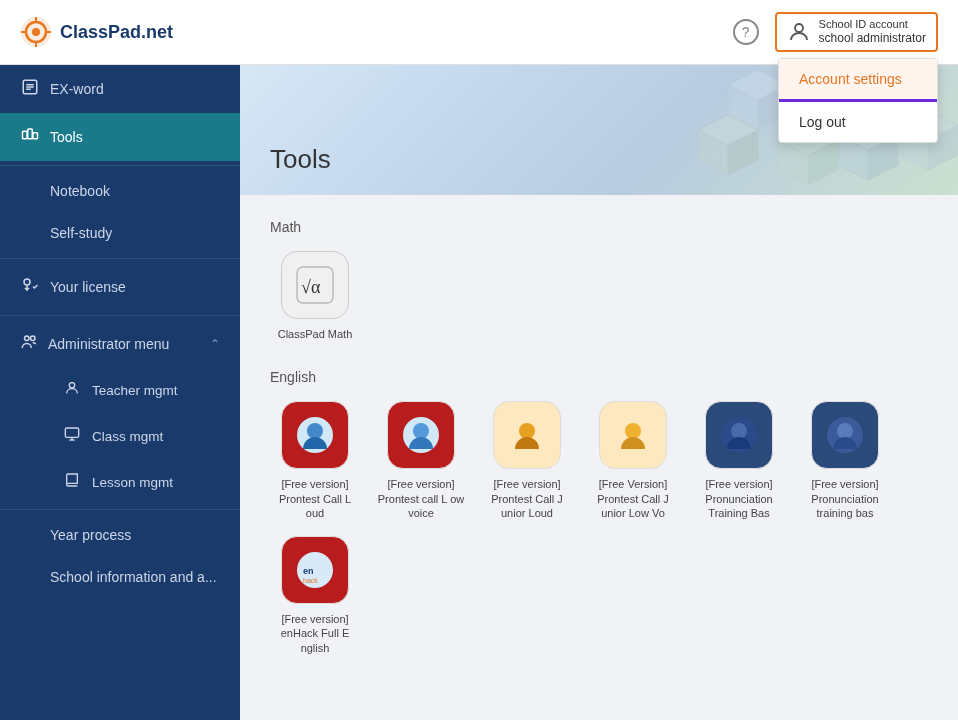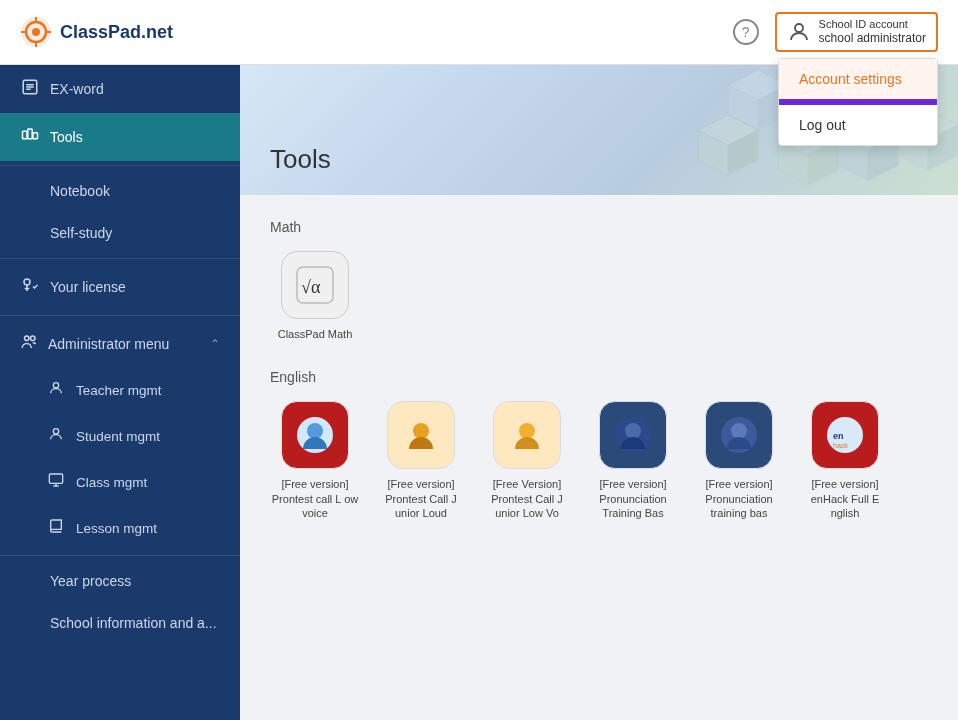--- a/index.html
+++ b/index.html
@@ -92,21 +92,21 @@
     .dropdown-item {
       padding: 12px 20px;
       font-size: 14px;
       cursor: pointer;
       color: #333;
     }
     .dropdown-item:first-child {
       background: #fff4ee;
       color: #e87722;
       font-weight: 500;
-      border-bottom: 6px solid #6d28d9;
+      border-bottom: 3px solid #6d28d9;
     }
 
     
     .main-layout {
       display: flex;
       flex: 1;
       overflow: hidden;
     }
 
     
@@ -128,20 +128,21 @@
       cursor: pointer;
       transition: background 0.15s;
     }
     .sidebar-item.active {
       background: #1a7a8a;
       color: #fff;
     }
     .sidebar-item.sub {
       padding-left: 46px;
       font-size: 13.5px;
+      margin-left: 16px;
     }
     .sidebar-item .icon {
       font-size: 16px;
       width: 20px;
       text-align: center;
       flex-shrink: 0;
     }
     .sidebar-divider {
       height: 1px;
       background: rgba(255,255,255,0.1);
@@ -366,29 +367,20 @@
     <div class="sidebar-item sub">
       <span class="icon">
         <svg width="16" height="16" viewBox="0 0 24 24" fill="none" stroke="#cdd6e8" stroke-width="2">
             <circle cx="12" cy="8" r="4"></circle>
             <path d="M4 20c0-4 3.6-7 8-7s8 3 8 7"></path>
           </svg>
       </span>
       <span>Teacher mgmt</span>
     </div>
 
-    <div class="sidebar-item sub">
-      <span class="icon">
-        <svg width="16" height="16" viewBox="0 0 24 24" fill="none" stroke="#cdd6e8" stroke-width="2">
-            <circle cx="12" cy="8" r="4"></circle>
-            <path d="M4 20c0-4 3.6-7 8-7s8 3 8 7"></path>
-          </svg>
-      </span>
-      <span>Student mgmt</span>
-    </div>
 
     <div class="sidebar-item sub">
       <span class="icon">
         <svg width="16" height="16" viewBox="0 0 24 24" fill="none" stroke="#cdd6e8" stroke-width="2">
             <rect x="2" y="3" width="20" height="14" rx="2"></rect>
             <path d="M8 21h8M12 17v4"></path>
           </svg>
       </span>
       <span>Class mgmt</span>
     </div>
@@ -469,20 +461,30 @@
             </div>
             <span class="tool-label">ClassPad Math</span>
           </div>
         </div>
       </div>
 
       <div class="tools-section">
         <div class="tools-section-title">English</div>
         <div class="tools-grid">
 
+          <div class="tool-item">
+            <div class="tool-icon blue">
+              <svg width="40" height="40" viewBox="0 0 40 40">
+                <circle cx="20" cy="20" r="18" fill="#d0e8f8"></circle>
+                <circle cx="20" cy="16" r="8" fill="#4488cc"></circle>
+                <path d="M8 34c0-6.6 5.4-12 12-12s12 5.4 12 12" fill="#2266aa"></path>
+              </svg>
+            </div>
+            <span class="tool-label">[Free version] Prontest Call L oud</span>
+          </div>
 
           <div class="tool-item">
             <div class="tool-icon blue">
               <svg width="40" height="40" viewBox="0 0 40 40">
                 <circle cx="20" cy="20" r="18" fill="#d0e8f8"></circle>
                 <circle cx="20" cy="16" r="8" fill="#5599dd"></circle>
                 <path d="M8 34c0-6.6 5.4-12 12-12s12 5.4 12 12" fill="#3377bb"></path>
               </svg>
             </div>
             <span class="tool-label">[Free version] Prontest call L ow voice</span>

